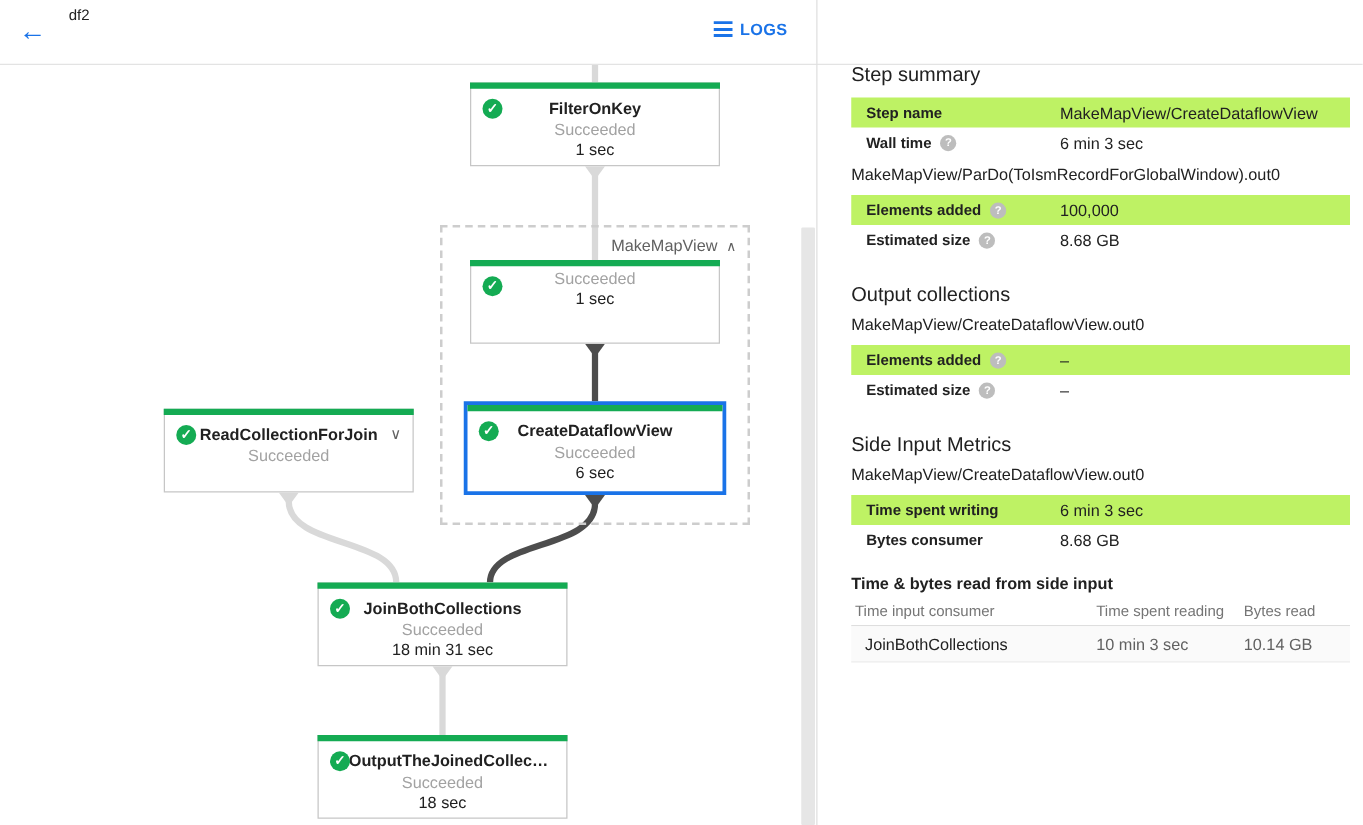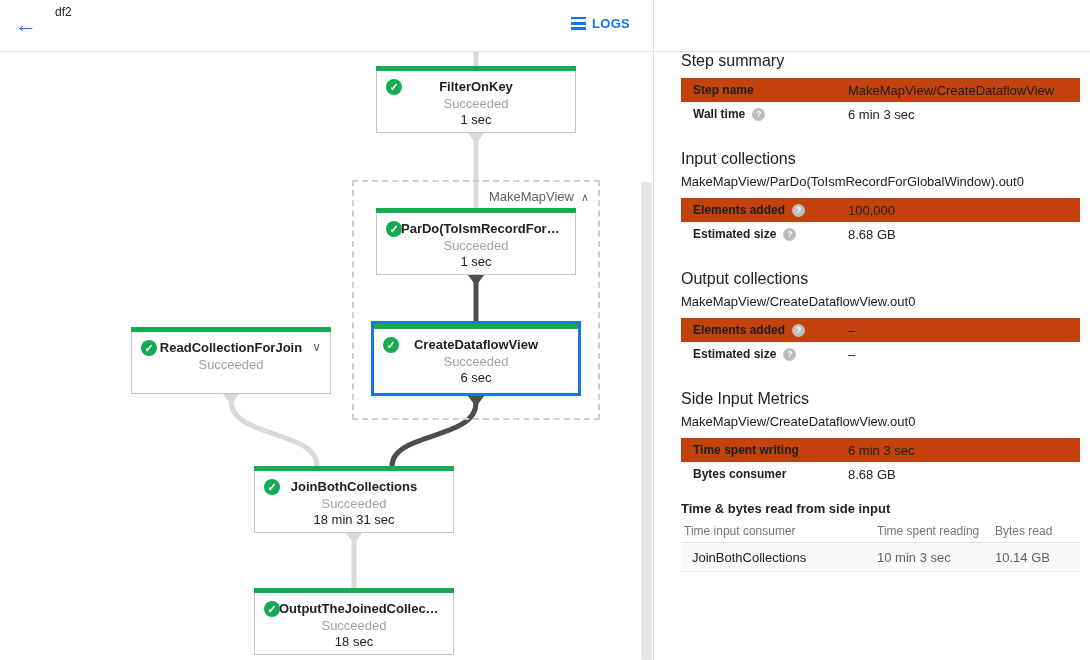--- a/index.html
+++ b/index.html
@@ -58,21 +58,21 @@
   .panel-title { margin-left:26px; font-size:20px; color:#212121; }
 
   .panel-body { padding:0 10px 0 27px; }
   .section-heading { font-size:16px; color:#212121; font-weight:normal; }
   .h-summary { }
   .h-section { margin-top:24px; }
   .collection-name { font-size:13px; color:#212121; margin-top:6px; }
   .kv-rows { margin-top:9px; }
   .kv-rows.first { margin-top:8px; }
   .kv-row { display:flex; align-items:center; height:24px; padding-left:12px; font-size:13px; }
-  .kv-row.shaded { background:#c2410c; }
+  .kv-row.shaded { background:#bef264; }
   .kv-label { width:155px; font-size:12px; font-weight:bold; color:#212121;
               display:flex; align-items:center; gap:7px; flex:none; }
   .help-icon { width:13px; height:13px; border-radius:50%; background:#bdbdbd; color:#fff;
                font-size:9px; font-weight:bold; line-height:13px; text-align:center; cursor:pointer; }
   .kv-value { font-size:13px; color:#212121; }
 
   .tbl-heading { margin-top:15px; font-size:13px; font-weight:bold; color:#212121; }
   .si-table { margin-top:3px; }
   .si-header { display:flex; align-items:center; height:24px; color:#757575; font-size:12px;
                border-bottom:1px solid #dedede; padding-left:3px; }
@@ -130,21 +130,20 @@
     <div class="node-topbar"></div>
     <span class="check-icon">✓</span>
     <div class="node-title">FilterOnKey</div>
     <div class="node-status">Succeeded</div>
     <div class="node-time">1 sec</div>
   </div>
 
   <div class="node" style="left:376px; top:156px;">
     <div class="node-topbar"></div>
     <span class="check-icon">✓</span>
-    <div class="node-title">ParDo(ToIsmRecordFor…</div>
     <div class="node-status">Succeeded</div>
     <div class="node-time">1 sec</div>
   </div>
 
   <div class="node selected" style="left:371px; top:269px;">
     <div class="node-topbar"></div>
     <span class="check-icon">✓</span>
     <div class="node-title">CreateDataflowView</div>
     <div class="node-status">Succeeded</div>
     <div class="node-time">6 sec</div>
@@ -195,21 +194,20 @@
       </div>
       <div class="kv-row">
         <span class="kv-label">
           <span>Wall time</span>
           <span class="help-icon">?</span>
         </span>
         <span class="kv-value">6 min 3 sec</span>
       </div>
     </div>
 
-    <h2 class="section-heading h-section">Input collections</h2>
     <div class="collection-name">MakeMapView/ParDo(ToIsmRecordForGlobalWindow).out0</div>
     <div class="kv-rows">
       <div class="kv-row shaded">
         <span class="kv-label">
           <span>Elements added</span>
           <span class="help-icon">?</span>
         </span>
         <span class="kv-value">100,000</span>
       </div>
       <div class="kv-row">

